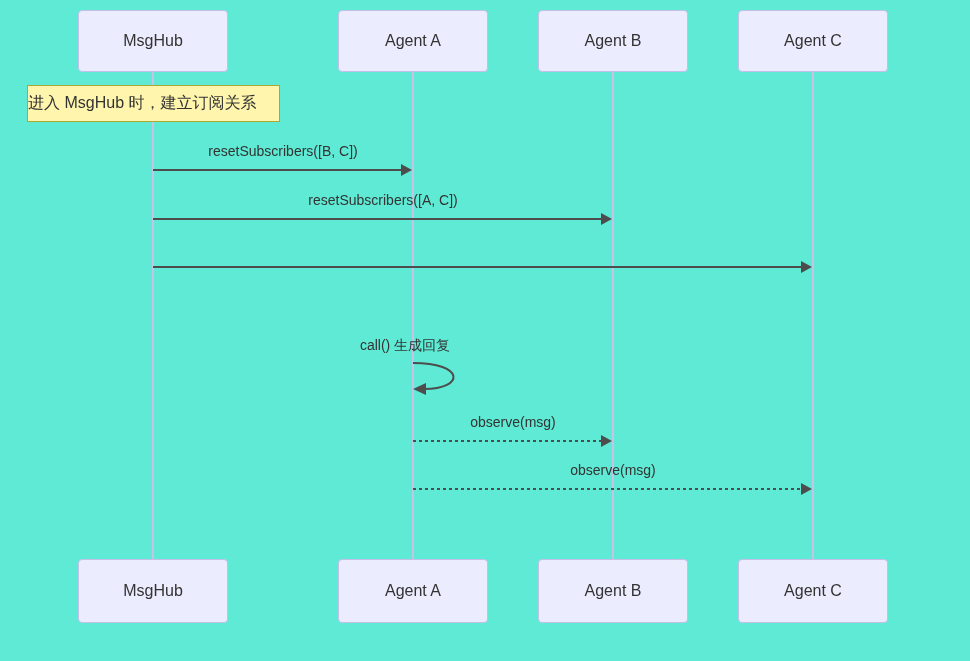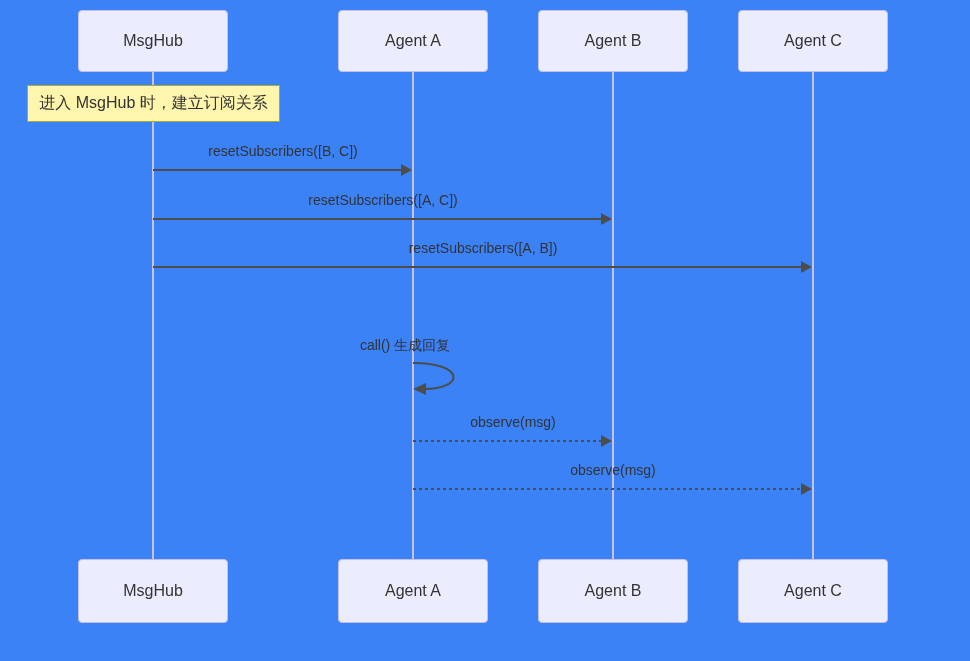--- a/index.html
+++ b/index.html
@@ -5,21 +5,21 @@
   html, body {
     margin: 0;
     padding: 0;
     background: #ffffff;
     font-family: "Liberation Sans", "DejaVu Sans", sans-serif;
   }
   .stage {
     position: relative;
     width: 970px;
     height: 661px;
-    background: #3b82f6;
+    background: #5eead4;
     overflow: hidden;
     color: #333333;
   }
   .lifeline {
     position: absolute;
     top: 72px;
     height: 488px;
     width: 2px;
     background: #c9c2e8;
   }
@@ -38,21 +38,20 @@
     box-sizing: border-box;
   }
   .actor.top { top: 10px; }
   .actor.bottom { top: 559px; height: 64px; }
   .note {
     position: absolute;
     background: #fff5ad;
     border: 1px solid #aaaa33;
     display: flex;
     align-items: center;
-    justify-content: center;
     font-size: 16px;
     color: #333333;
     box-sizing: border-box;
     height: 37px;
   }
   .msg-label {
     position: absolute;
     transform: translateX(-50%);
     font-size: 14px;
     color: #333333;
@@ -131,21 +130,20 @@
     <i class="line"></i>
       <i class="head"></i>
   </div>
 
   <div class="msg-label" style="left:383px; top:192px">resetSubscribers([A, C])</div>
   <div class="arrow solid" style="left:153px; top:213px; width:459px">
     <i class="line"></i>
       <i class="head"></i>
   </div>
 
-  <div class="msg-label" style="left:483px; top:240px">resetSubscribers([A, B])</div>
   <div class="arrow solid" style="left:153px; top:261px; width:659px">
     <i class="line"></i>
       <i class="head"></i>
   </div>
 
 
   <div class="msg-label" style="left:405px; top:337px">call() 生成回复</div>
   <svg class="selfloop" width="58" height="44">
     <path d="M 2 7 C 54 7, 54 33, 13 33" fill="none" stroke="#4d4d4d" stroke-width="2"></path>
     <polygon points="15,27 2,33 15,39" fill="#4d4d4d"></polygon>

